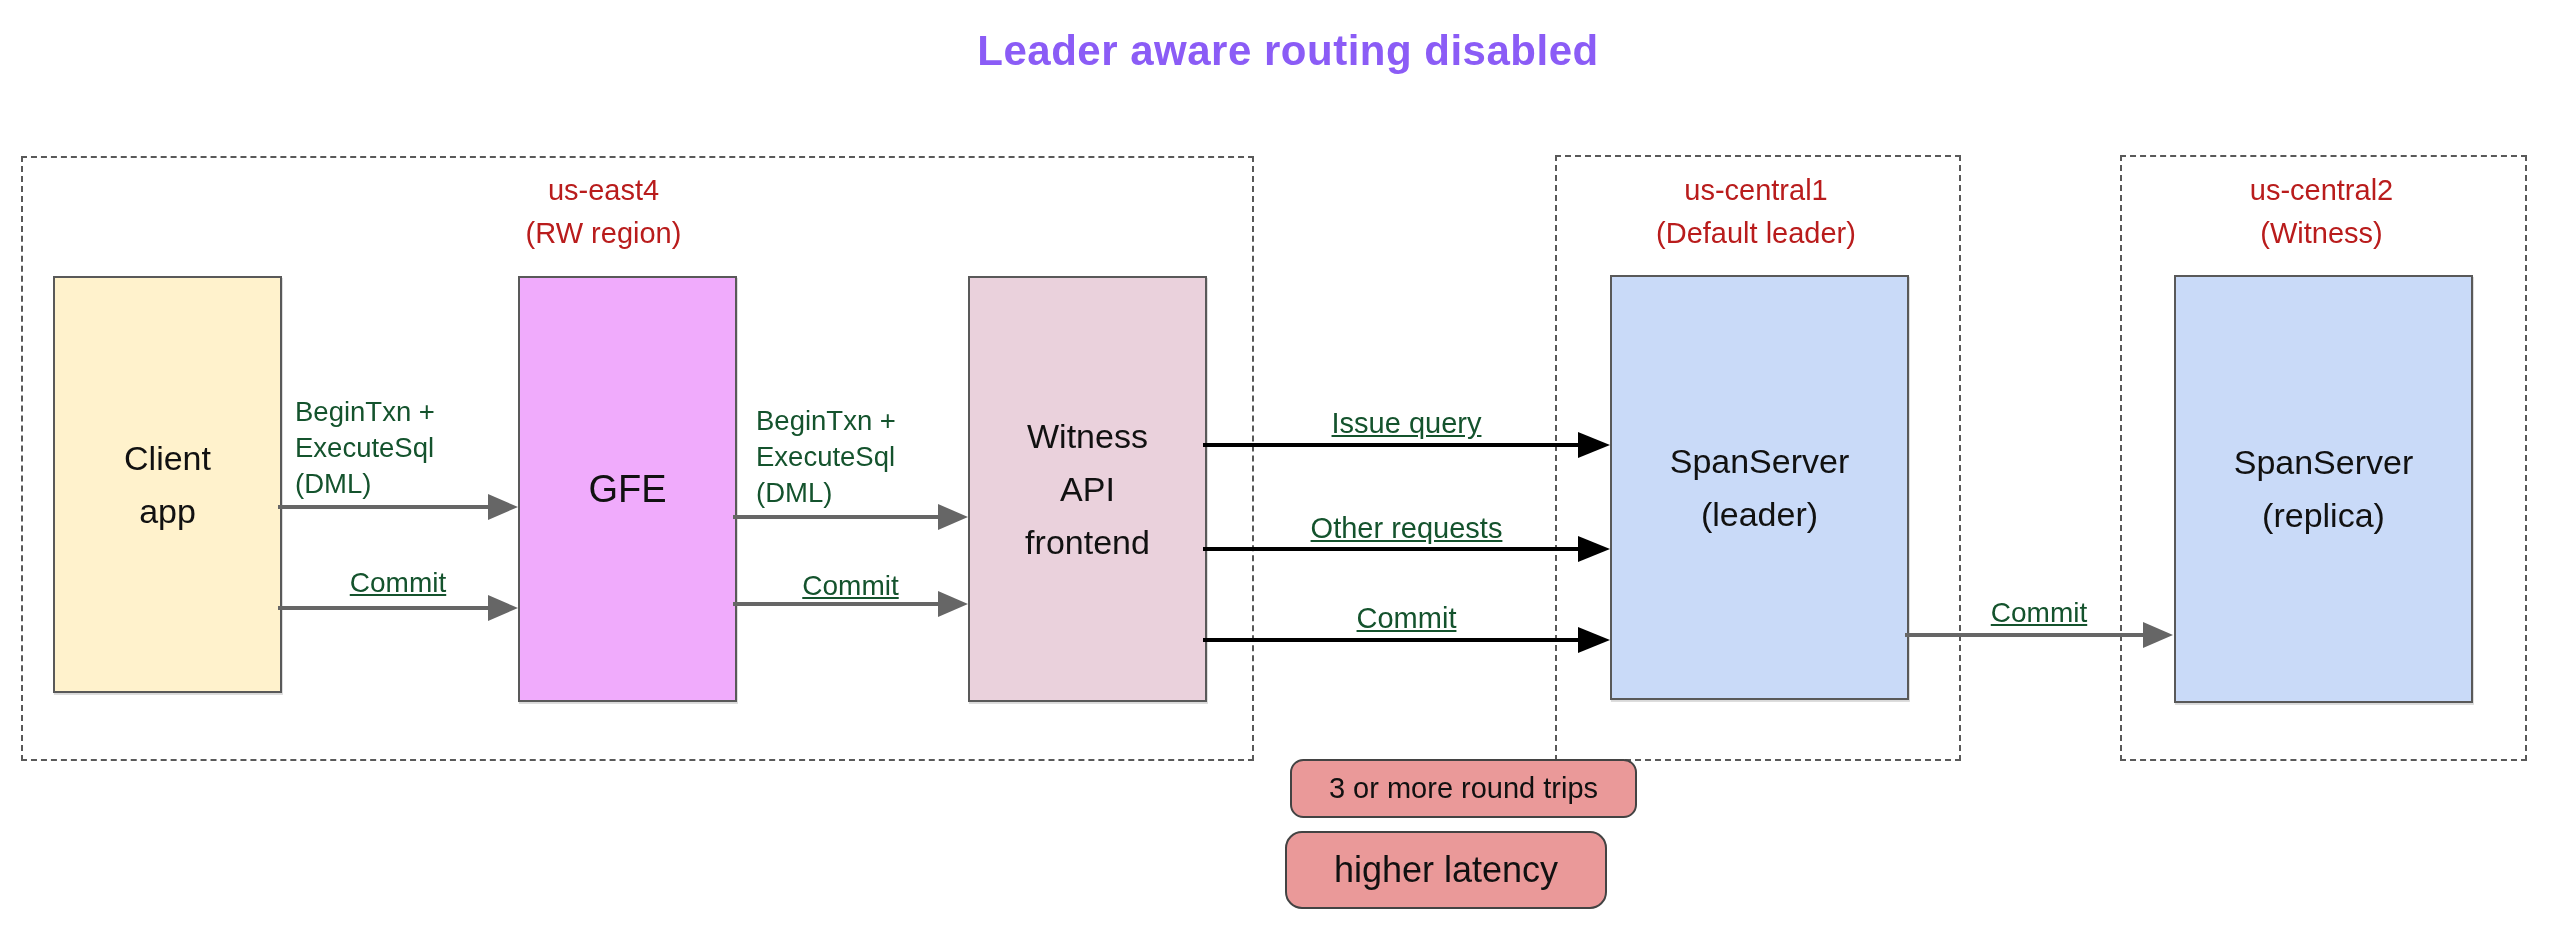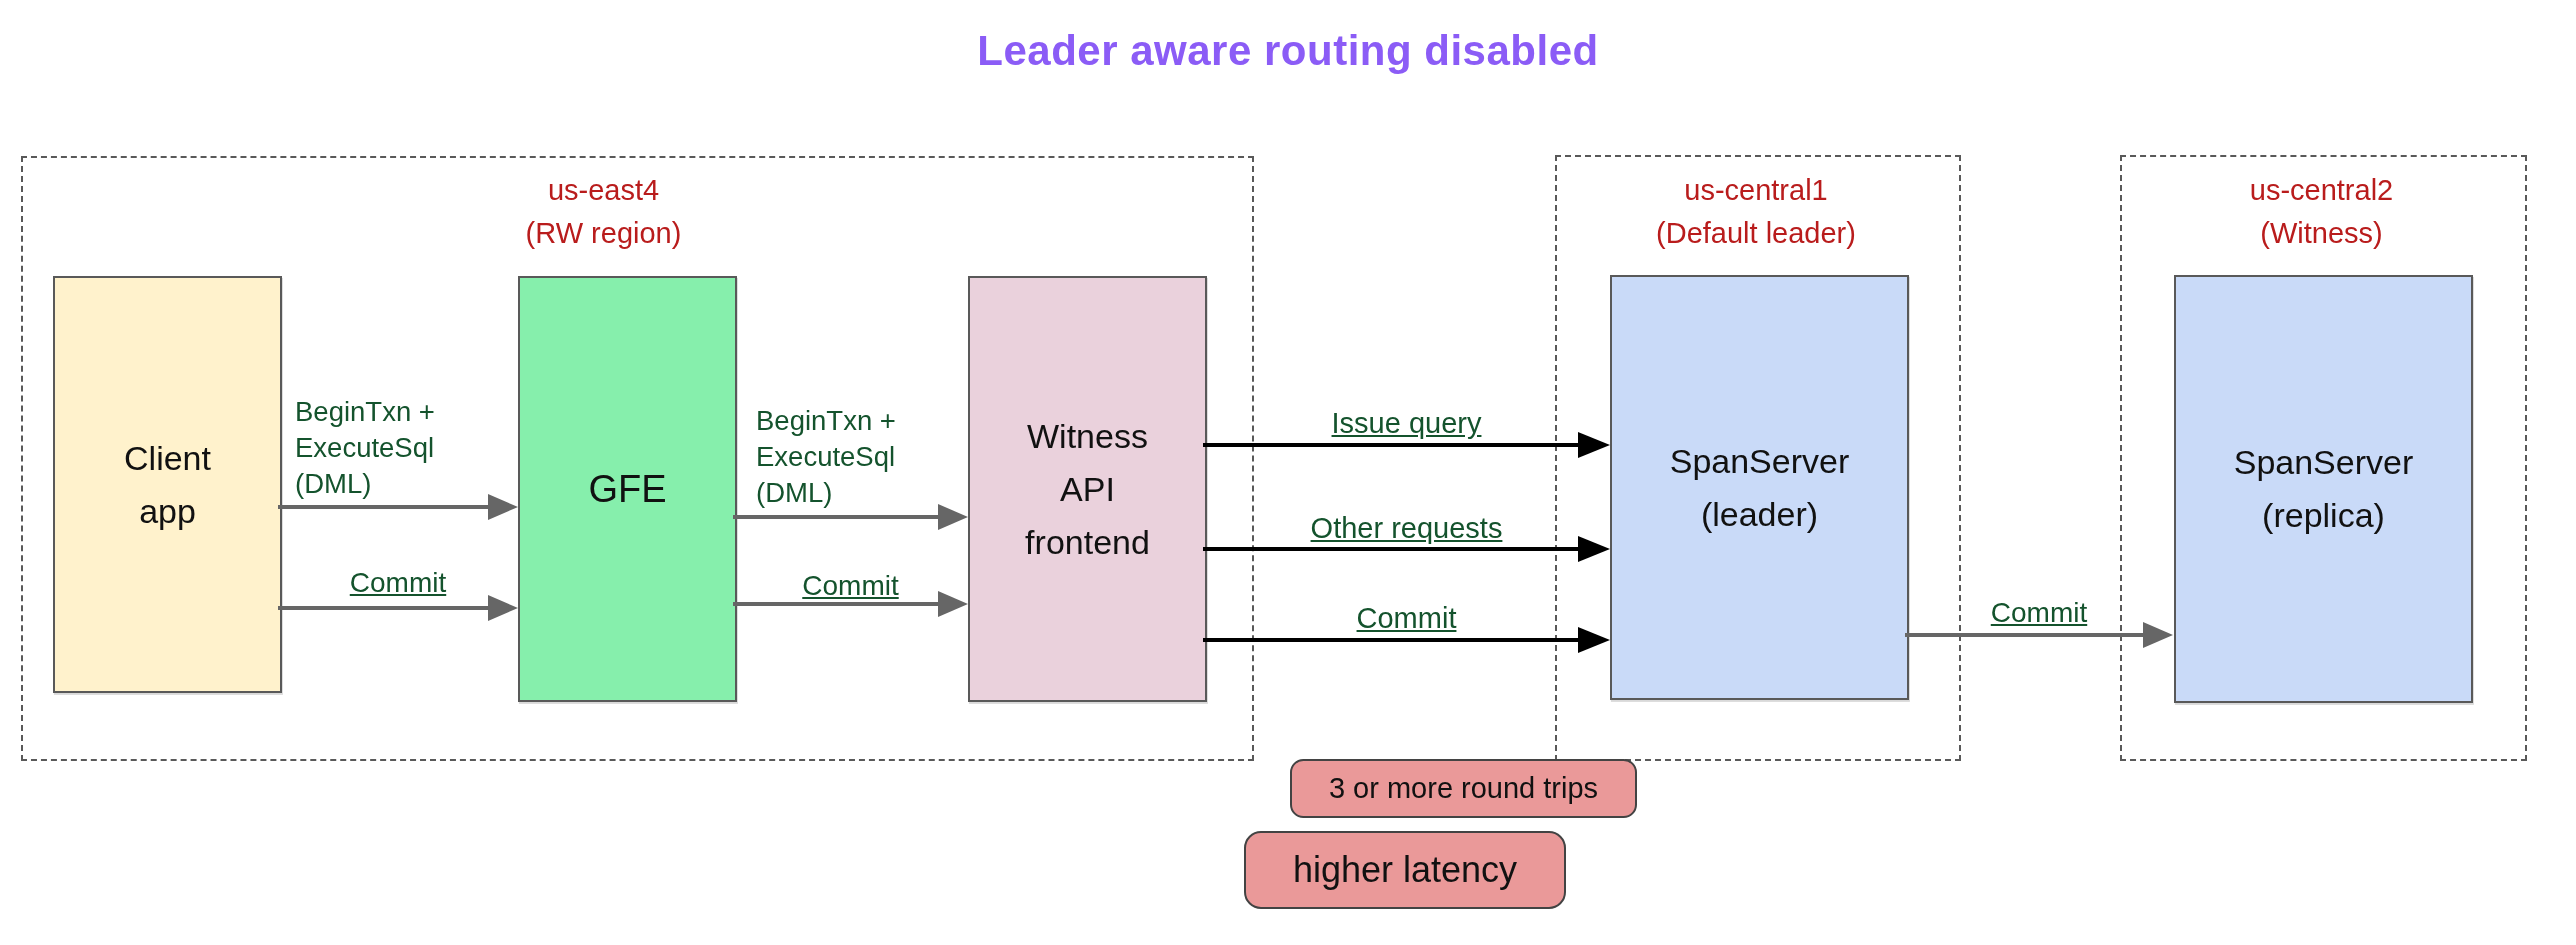--- a/index.html
+++ b/index.html
@@ -30,21 +30,21 @@
   .node{
     position:absolute;
     border:2.8px solid #595959;
     display:flex;flex-direction:column;
     align-items:center;justify-content:center;
     text-align:center;
     font-size:34px;line-height:53px;color:#111111;
     box-shadow:0.9px 1.9px 0 rgba(0,0,0,0.15);
   }
   .node.client{background:#fff2cc;}
-  .node.gfe{background:#86efac;font-size:38px;}
+  .node.gfe{background:#f0abfc;font-size:38px;}
   .node.spanner{background:#ead1dc;}
   .node.blue{background:#c9daf8;}
   .arrow{position:absolute;height:0;}
   .arrow .shaft{
     position:absolute;left:0;top:-1.9px;height:3.8px;
     width:calc(100% - 21px);
   }
   .arrow .head{
     position:absolute;right:0;top:-13.3px;
     width:0;height:0;
@@ -63,21 +63,21 @@
   .edge-label.center{text-align:center;text-decoration:underline;}
   .badge{
     position:absolute;
     background:#ea9999;
     border:2.8px solid #434343;
     border-radius:13.3px;
     display:flex;align-items:center;justify-content:center;
     text-align:center;color:#111111;
   }
   .badge.small{font-size:29px;}
-  .badge.big{font-size:36px;border-radius:17px;}
+  .badge.big{font-size:36px;border-radius:17px;margin-left:41px;}
 </style>
 </head>
 <body>
 
 <div class="canvas">
 
   <div class="title">Leader aware routing disabled</div>
 
   <div class="region" style="left:21px;top:156px;width:1229px;height:601px"></div>
   <div class="region-label" style="left:21px;top:169px;width:1165px">

